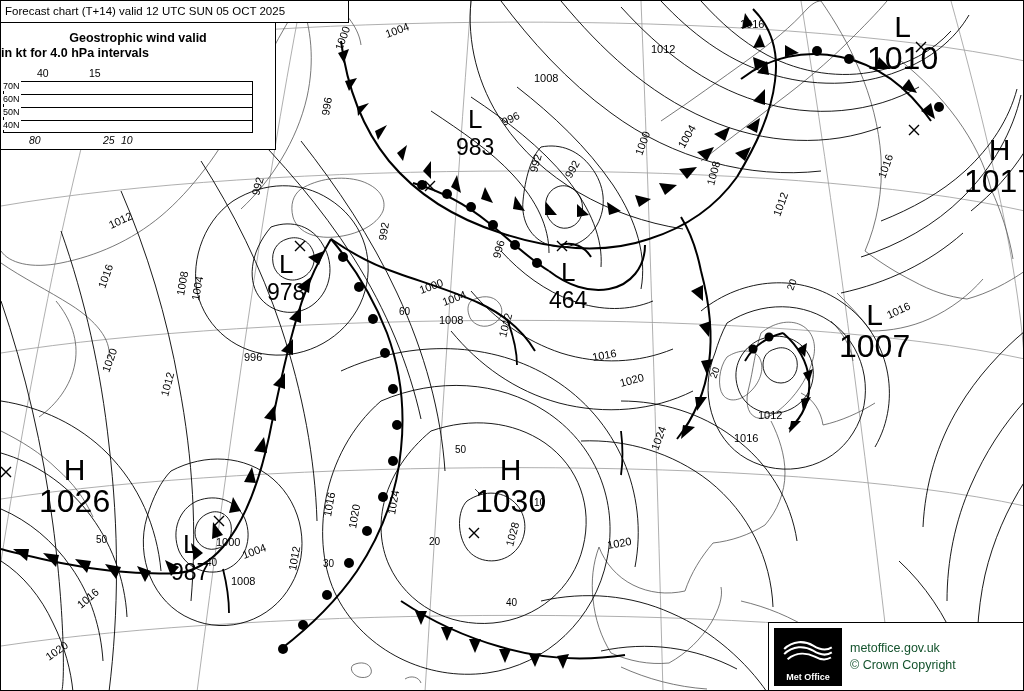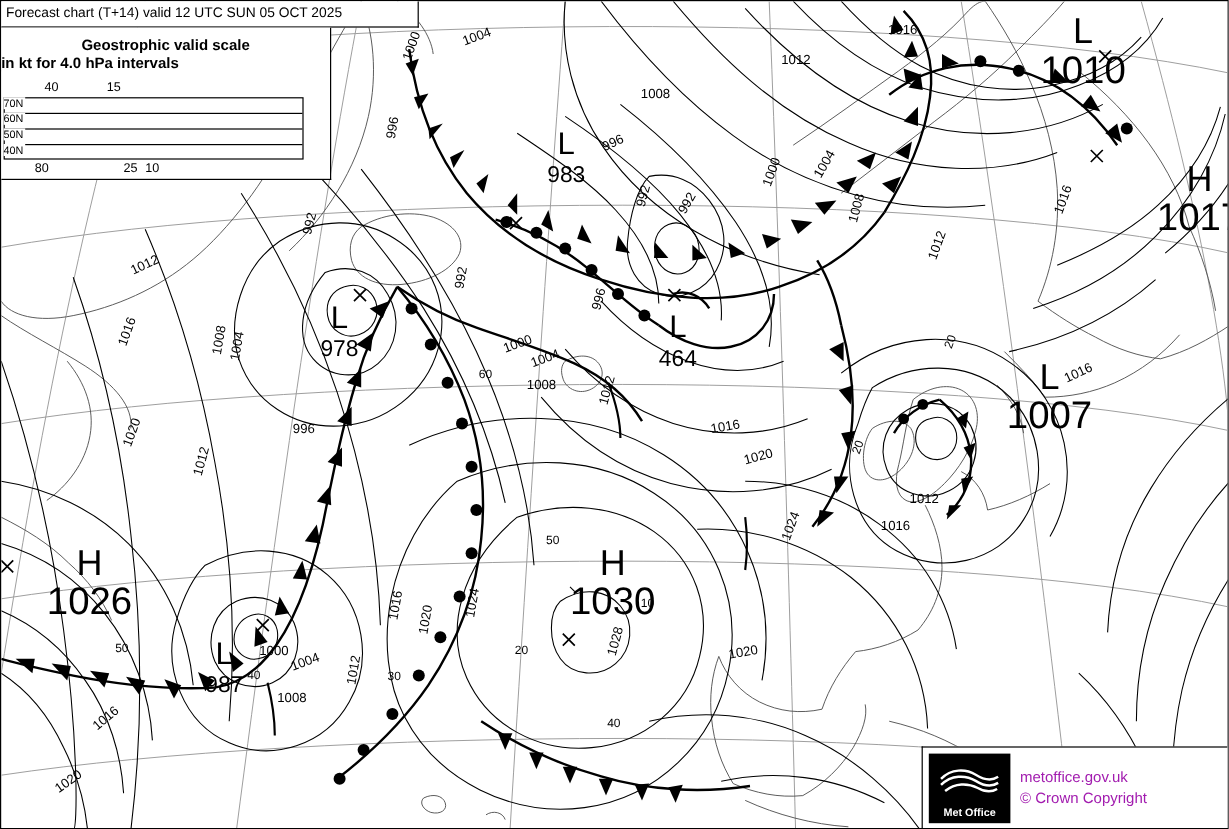--- a/index.html
+++ b/index.html
@@ -102,20 +102,21 @@
     background: #fff;
     padding-right: 1px;
   }
   .wind-botlabels {
     position: absolute;
     left: 0; top: 111px;
     width: 275px;
     height: 14px;
     font-size: 10.5px;
     color: #000;
+    font-style: italic;
   }
   .wind-botlabels span { position: absolute; }
 
   
   .logo-box {
     position: absolute;
     right: 0; bottom: 0;
     height: 68px;
     width: 255px;
     background: #ffffff;
@@ -139,40 +140,40 @@
     left: 0; right: 0;
     text-align: center;
     color: #fff;
     font-size: 9px;
     font-weight: bold;
   }
   .logo-text {
     margin-left: 8px;
     font-size: 12.5px;
     line-height: 17px;
-    color: #a21caf;
+    color: #14532d;
   }
 
   
   .plabel {
     position: absolute;
     color: #000;
     white-space: nowrap;
     text-align: center;
     font-family: "Liberation Sans", sans-serif;
   }
   .plabel .letter {
     display: block;
     font-size: 26px;
     line-height: 26px;
     font-weight: normal;
   }
   .plabel .value {
     display: block;
-    font-size: 19px;
+    font-size: 23px;
     line-height: 30px;
     font-weight: normal;
   }
   .plabel.big .letter { font-size: 30px; line-height: 28px; }
   .plabel.big .value { font-size: 32px; line-height: 34px; }
 </style>
 </head>
 <body>
 
 <div id="chart">
@@ -535,21 +536,21 @@
         <text x="95" y="542" font-size="10" font-family="&quot;Liberation Sans&quot;, sans-serif" fill="#000" transform="rotate(0 95 542)">50</text>
         <text x="505" y="605" font-size="10" font-family="&quot;Liberation Sans&quot;, sans-serif" fill="#000" transform="rotate(0 505 605)">40</text>
       </g>
   </svg>
 
   <div class="header-box">
     <span>Forecast chart (T+14) valid 12 UTC SUN 05  OCT 2025</span>
   </div>
 
   <div class="wind-box">
-    <div class="wind-title">Geostrophic valid scale</div>
+    <div class="wind-title">Geostrophic wind valid</div>
     <div class="wind-sub">in kt for 4.0 hPa intervals</div>
 
     <div class="wind-toplabels">
       <span style="left:36px;">40</span>
       <span style="left:88px;">15</span>
     </div>
 
     <div class="wind-grid">
       <div class="rowline" style="top:12px;"></div>
       <div class="rowline" style="top:25px;"></div>

